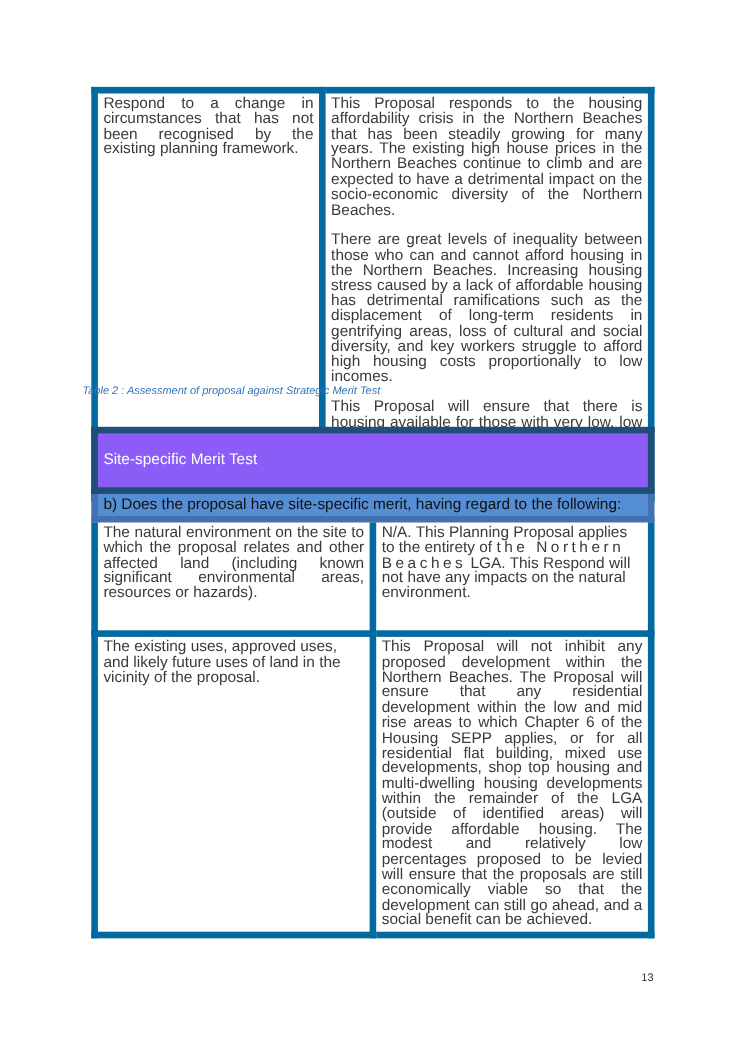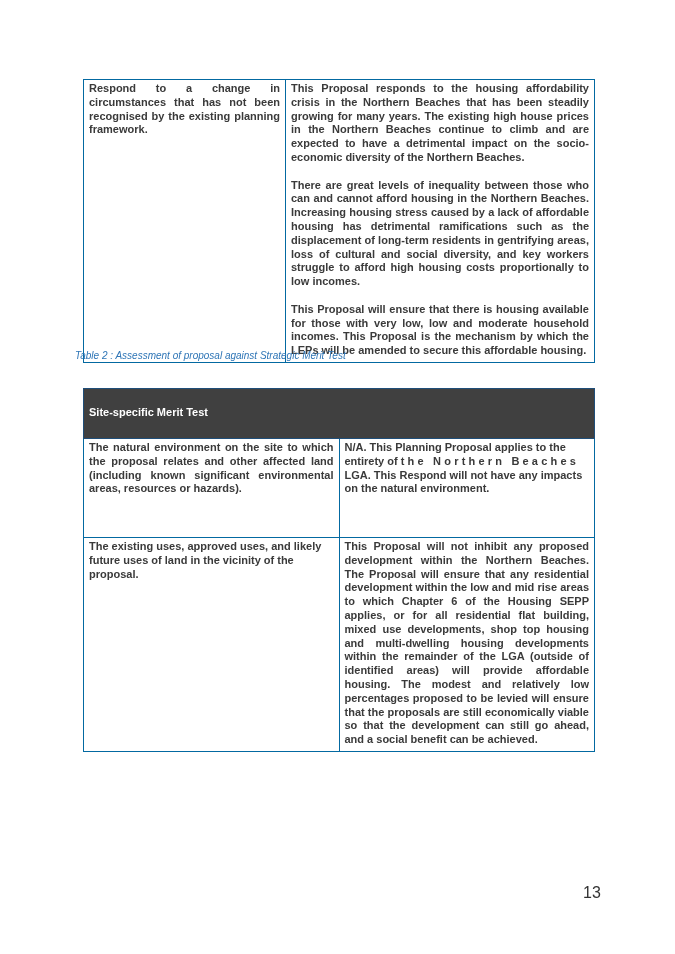--- a/index.html
+++ b/index.html
@@ -1,41 +1,41 @@
 <!DOCTYPE html>
 <html><head>
 <meta charset="utf-8">
 <style>
   html, body { margin: 0; padding: 0; background: #ffffff; }
   body { width: 675px; height: 954px; position: relative; overflow: hidden;
          font-family: "Liberation Sans", "DejaVu Sans", sans-serif; color: #333; }
   .page { position: absolute; left: 0; top: 0; width: 675px; height: 954px; }
 
   table { border-collapse: collapse; position: absolute; table-layout: fixed; }
-  td { border: 1px solid #0369a1; vertical-align: top; font-size: 11px; line-height: 13.8px;
-       padding: 2px 5px 4px 5px; color: #3a3a3a; font-weight: bold; }
+  td { border: 6px solid #0369a1; vertical-align: top; font-size: 14px; line-height: 13.8px;
+       padding: 2px 5px 4px 5px; color: #3a3a3a; }
   .just { text-align: justify; }
   .para { margin: 0 0 13.8px 0; }
   .para:last-child { margin-bottom: 0; }
 
   #t1 { left: 83px; top: 79px; width: 512px; }
   #t1 .c1 { width: 191px; }
   #t1 .c2 { height: 255px; }
 
   #t2 { left: 83px; top: 388px; width: 512px; }
   #t2 .c1 { width: 128px; }
-  .hdr1 td { background: #404040; color: #ffffff; border-color: #1f4e79; padding: 17px 5px; height: 15px; }
+  .hdr1 td { background: #8b5cf6; color: #ffffff; border-color: #1f4e79; padding: 17px 5px; height: 15px; }
   .hdr2 td { background: #558ed5; color: #111; border-color: #4472b0; padding: 3px 5px; height: 14px; }
 
   .caption { position: absolute; font-style: italic; font-size: 10px; color: #2e75b6; }
   #cap1 { left: 75px; top: 350px; }
   #cap2 { left: 75px; top: 815px; }
 
   .spaced { letter-spacing: 3.2px; }
-  .pagenum { position: absolute; left: 583px; top: 884px; font-size: 16px; color: #333; }
+  .pagenum { position: absolute; left: 583px; top: 884px; font-size: 10px; color: #333; }
 </style>
 </head>
 <body>
 
 <div class="page">
 
   <table id="t1">
     <tbody>
         <tr>
       <td class="c1 just">Respond to a change in circumstances that has not been recognised by the existing planning framework.</td>
@@ -47,20 +47,23 @@
     </tr>
   </tbody>
     </table>
   <div class="caption" id="cap1">Table 2 : Assessment of proposal against Strategic Merit Test</div>
 
   <table id="t2">
     <tbody>
         <tr class="hdr1">
       <td colspan="2">Site-specific Merit Test</td>
     </tr>
+    <tr class="hdr2">
+      <td colspan="2">b) Does the proposal have site-specific merit, having regard to the following:</td>
+    </tr>
     <tr>
       <td class="c1 just" style="height:92px">The natural environment on the site to which the proposal relates and other affected land (including known significant environmental areas, resources or hazards).</td>
       <td><span>N/A. This Planning Proposal applies to the entirety of </span><span class="spaced">the Northern Beaches</span><span> LGA. This Respond will not have any impacts on the natural environment.</span></td>
     </tr>
     <tr>
       <td class="c1" style="height:118px">The existing uses, approved uses, and likely future uses of land in the vicinity of the proposal.</td>
       <td class="just">This Proposal will not inhibit any proposed development within the Northern Beaches. The Proposal will ensure that any residential development within the low and mid rise areas to which Chapter 6 of the Housing SEPP applies, or for all residential flat building, mixed use developments, shop top housing and multi-dwelling housing developments within the remainder of the LGA (outside of identified areas) will provide affordable housing. The modest and relatively low percentages proposed to be levied will ensure that the proposals are still economically viable so that the development can still go ahead, and a social benefit can be achieved.</td>
     </tr>
   </tbody>
     </table>

